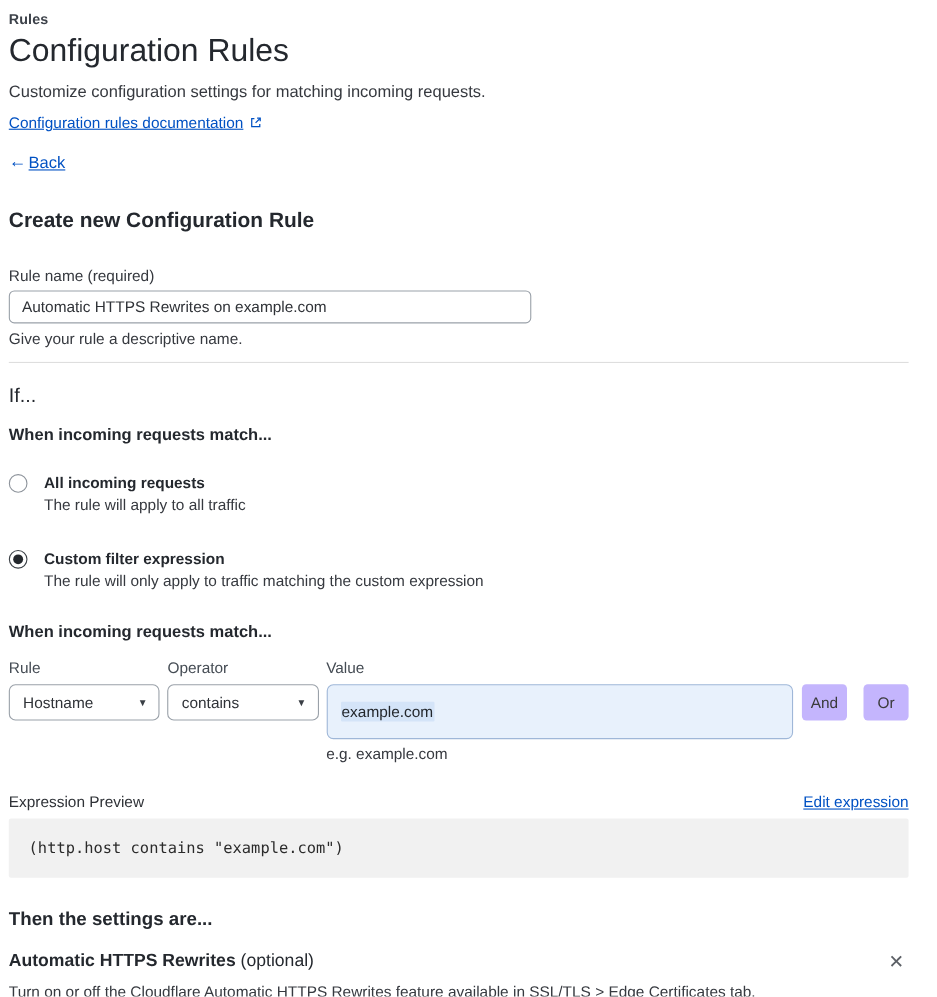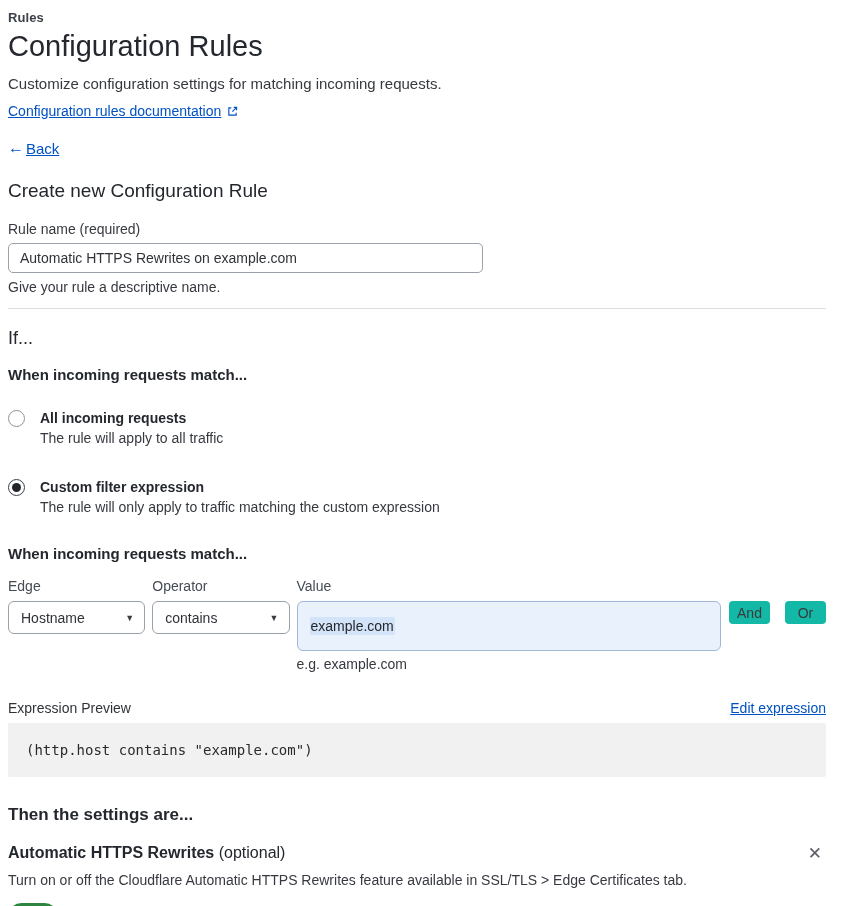--- a/index.html
+++ b/index.html
@@ -15,22 +15,22 @@
   .breadcrumb { font-size: 13px; color: #3c4149; font-weight: 700; letter-spacing: .1px; }
   .page-title { margin-top: 5px; font-size: 29px; line-height: 33px; font-weight: 400; color: #24282e; }
   .subtitle { margin-top: 12px; font-size: 15px; line-height: 17px; color: #36393f; }
   a, .link { color: #0051c3; text-decoration: underline; cursor: pointer; }
   .doc-link-row { margin-top: 11px; font-size: 14px; display: flex; align-items: center; gap: 5px; }
   .ext-icon svg { display: block; }
   .back-row { margin-top: 20px; font-size: 15px; display: flex; align-items: center; }
   .back-arrow { color: #0051c3; text-decoration: none; font-size: 16px; margin-right: 2px; }
 
   
-  .section-h2 { margin-top: 23px; font-size: 19px; font-weight: 400; color: #24282e; }
-  .field-label { margin-top: 19px; font-size: 14px; color: #36393f; }
+  .section-h2 { margin-top: 33px; font-size: 19px; font-weight: 700; color: #24282e; }
+  .field-label { margin-top: 30px; font-size: 14px; color: #36393f; }
   .rule-name-input {
     margin-top: 6px; width: 475px; height: 30px;
     border: 1px solid #9aa1a9; border-radius: 5px;
     padding: 0 11px; font-size: 14px; color: #2f3237;
     font-family: "Liberation Sans", sans-serif; background: #fff;
   }
   .helper-text { margin-top: 6px; font-size: 14px; color: #36393f; }
 
   .divider { margin-top: 13px; border: none; border-top: 1px solid #dedede; height: 0; }
 
@@ -66,21 +66,21 @@
   .caret { font-size: 9px; color: #3a3f45; }
   .value-input {
     margin-top: 7px; height: 50px; border: 1px solid #9fb7d8; border-radius: 6px;
     background: #e8f1fc; display: flex; align-items: center; padding: 0 12px;
     font-size: 14px; color: #23272c; cursor: text;
   }
   .value-selection { background: #d4e4f8; padding: 1px 1px; border-radius: 1px; }
   .value-helper { margin-top: 5px; font-size: 14px; color: #36393f; }
   .connector-btns { display: flex; padding-top: 22px; }
   .conn-btn {
-    height: 23px; width: 41px; background: #14b8a6; color: #3a3a3a;
+    height: 33px; width: 41px; background: #c4b5fd; color: #3a3a3a;
     border: none; border-radius: 4px; font-size: 14px; cursor: pointer;
     font-family: "Liberation Sans", sans-serif;
   }
   .conn-btn.and { margin-left: 8px; }
   .conn-btn.or { margin-left: 15px; }
 
   
   .preview-row { margin-top: 28px; display: flex; align-items: center; justify-content: space-between; }
   .preview-label { font-size: 14px; color: #2f3237; }
   .edit-link { font-size: 14px; }
@@ -170,21 +170,21 @@
       <span class="radio-label" style="display:block">Custom filter expression</span>
       <span class="radio-desc" style="display:block">The rule will only apply to traffic matching the custom expression</span>
     </span>
   </div>
 
   
   <div class="builder-heading">When incoming requests match...</div>
 
   <div class="builder-row">
     <div class="builder-col col-field">
-      <div class="col-label">Edge</div>
+      <div class="col-label">Rule</div>
       <div class="select-box">
         <span>Hostname</span>
         <span class="caret">▼</span>
       </div>
     </div>
     <div class="builder-col col-operator">
       <div class="col-label">Operator</div>
       <div class="select-box">
         <span>contains</span>
         <span class="caret">▼</span>

